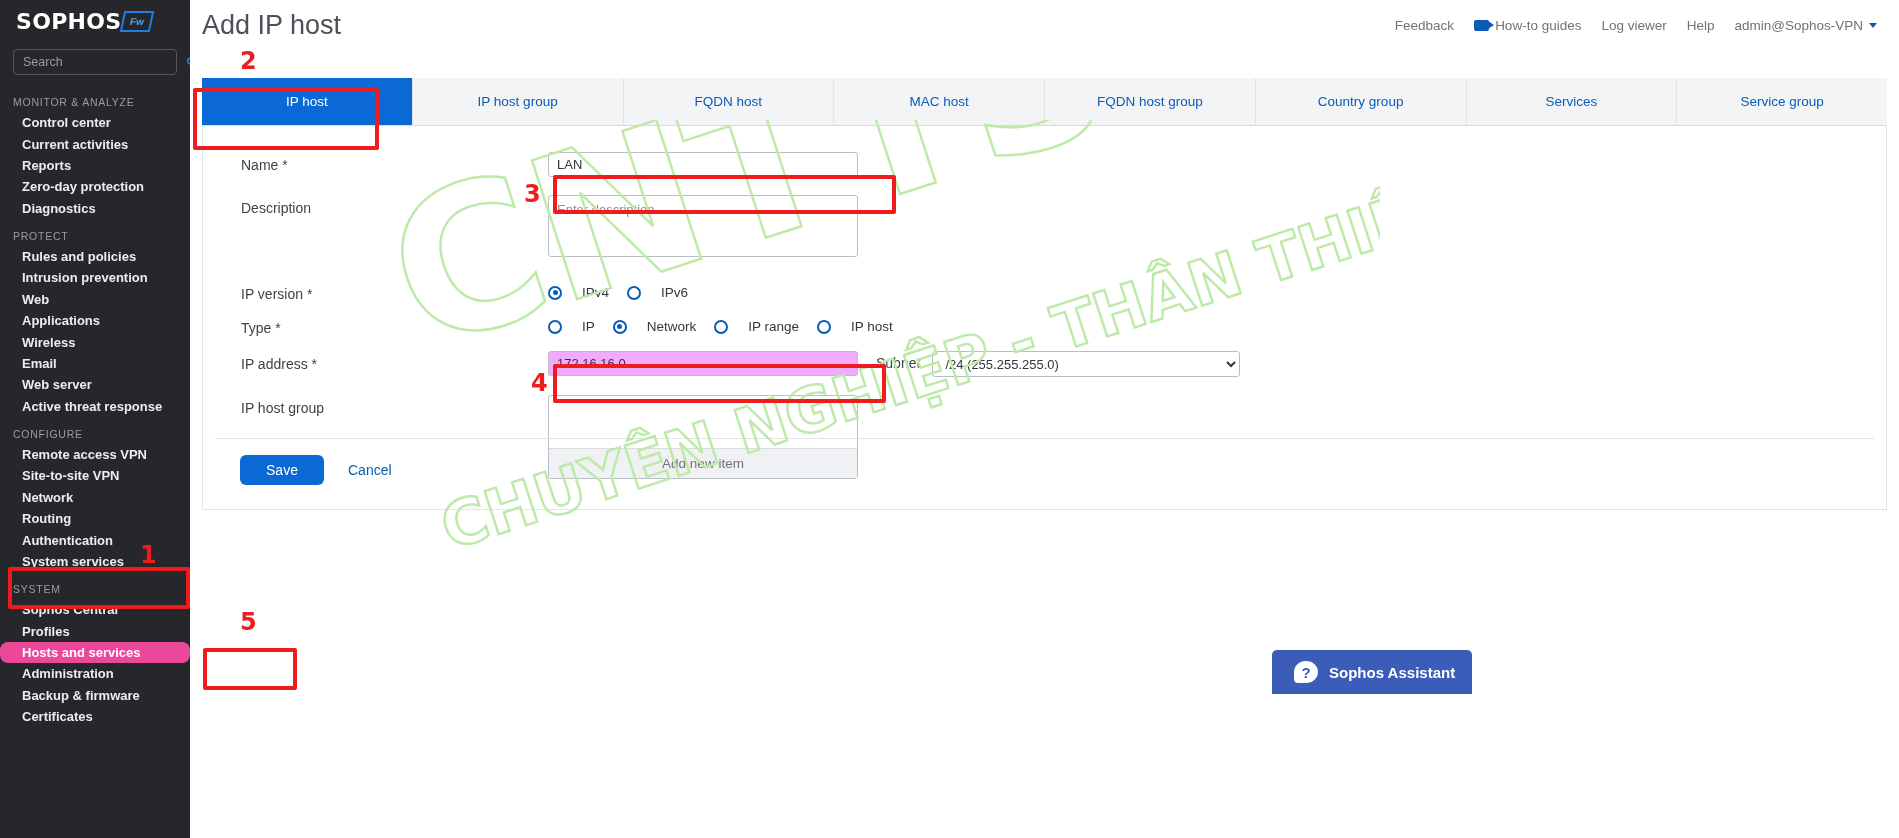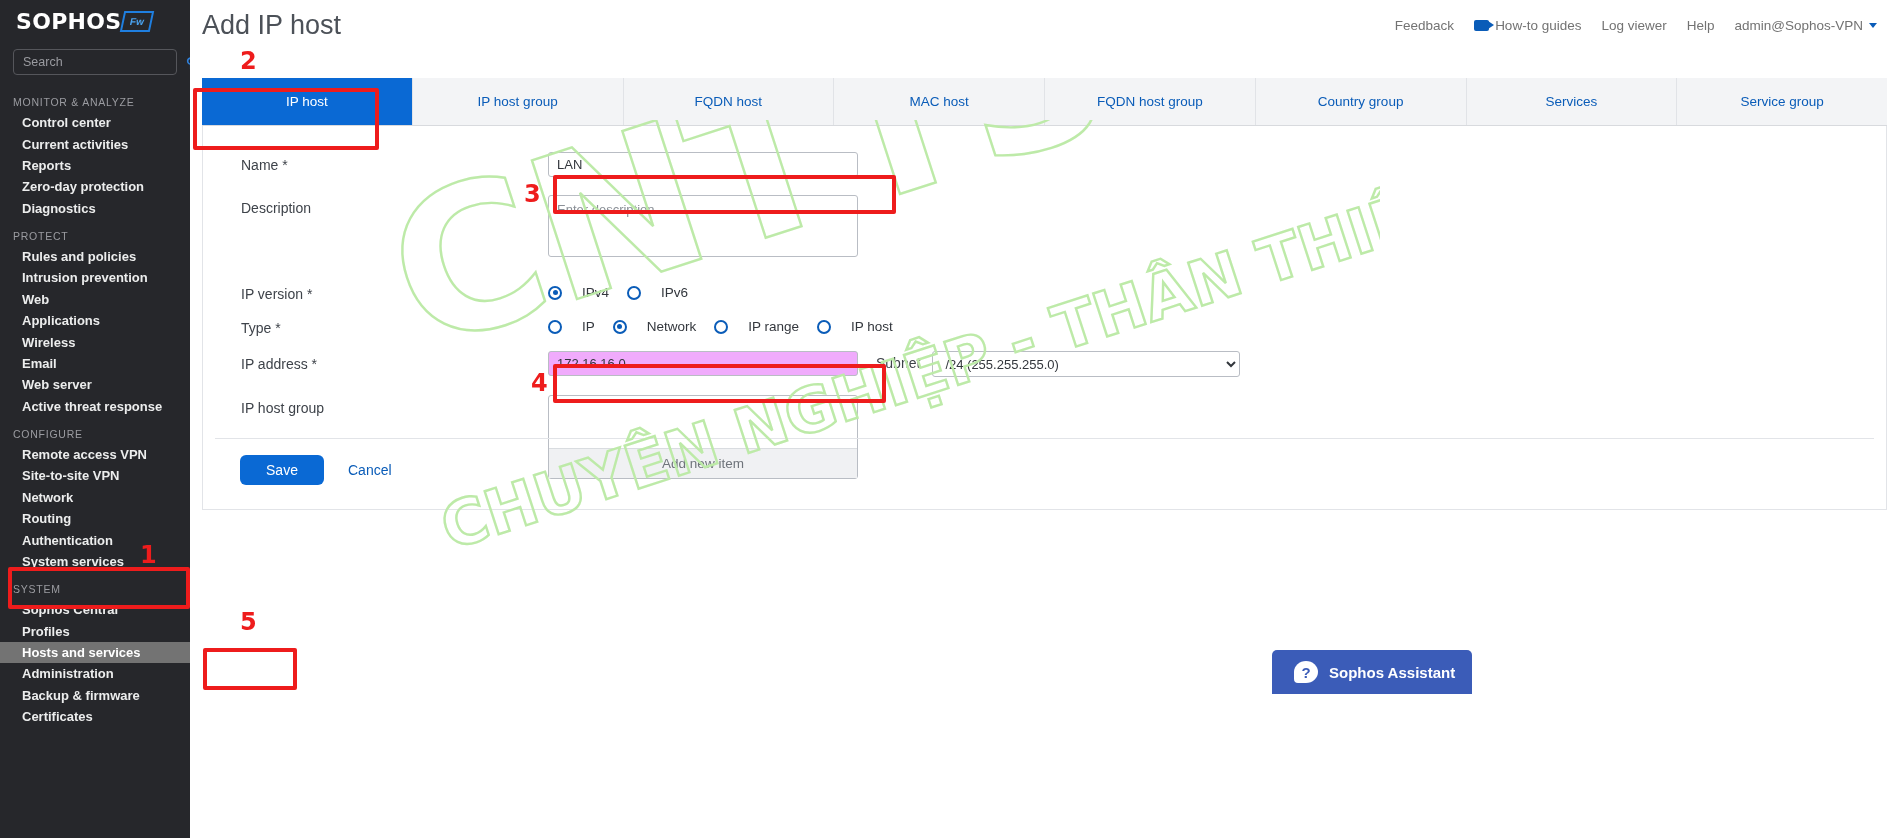--- a/index.html
+++ b/index.html
@@ -69,21 +69,21 @@
   }
   .nav-item {
     color: #eceded;
     font-size: 13px;
     font-weight: bold;
     padding: 3.2px 0 3.2px 22px;
     cursor: pointer;
     line-height: 15px;
     white-space: nowrap;
   }
-  .nav-item.active { background: #737373; color: #ffffff; }
+  .nav-item.active { background: #ec4899; color: #ffffff; border-radius: 8px; }
 
   
   #main {
     position: absolute; left: 190px; top: 0;
     width: 1709px; height: 838px;
     background: #ffffff;
   }
   .topbar {
     height: 78px;
     display: flex; align-items: flex-start;

